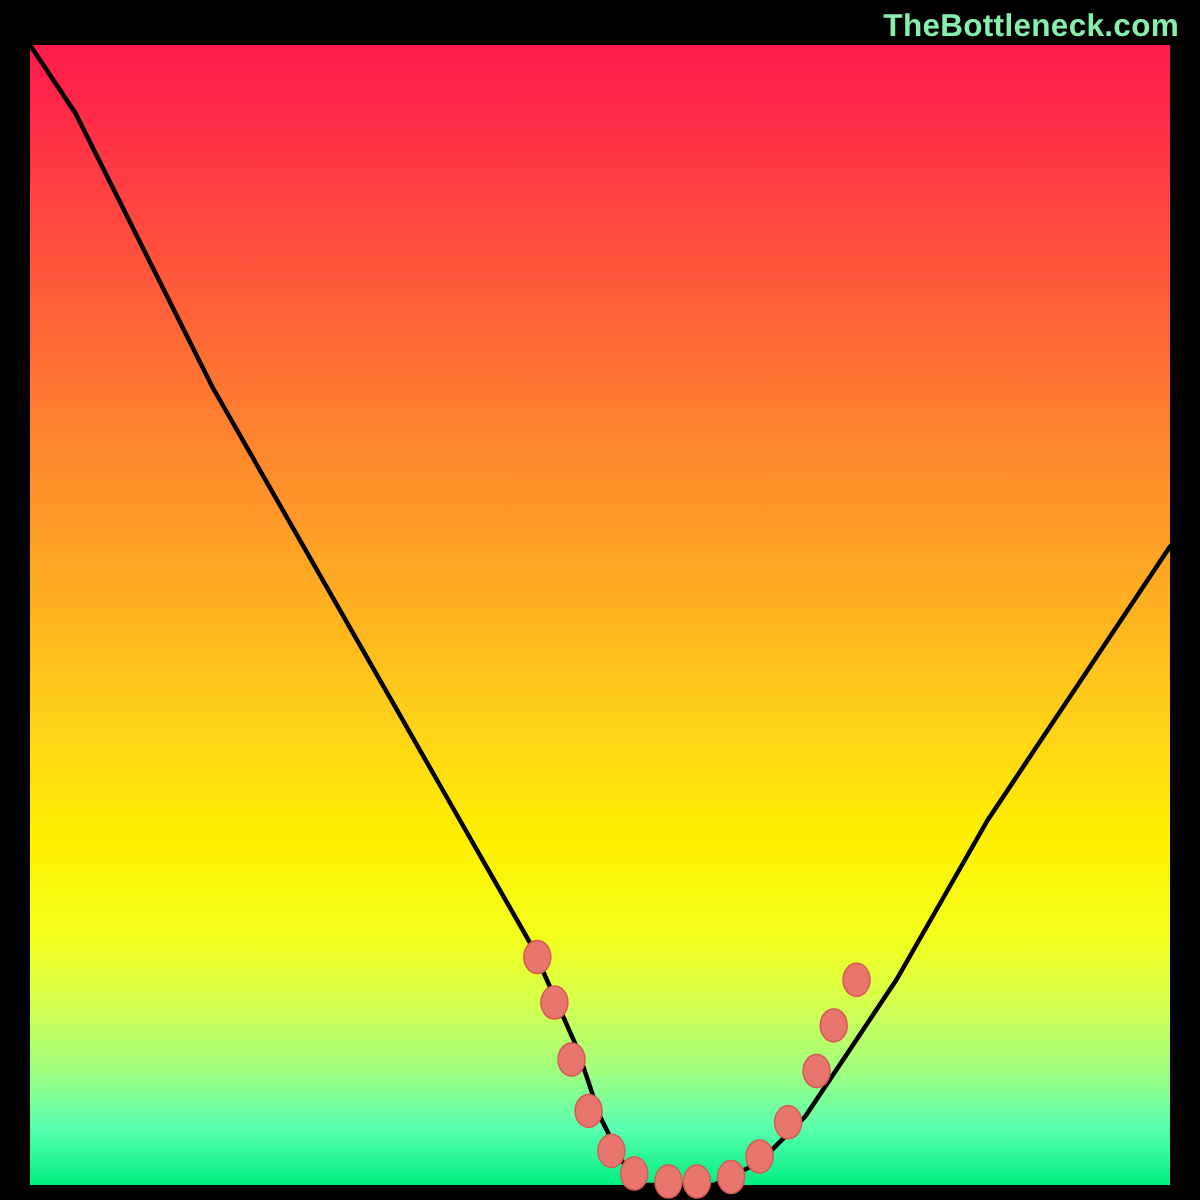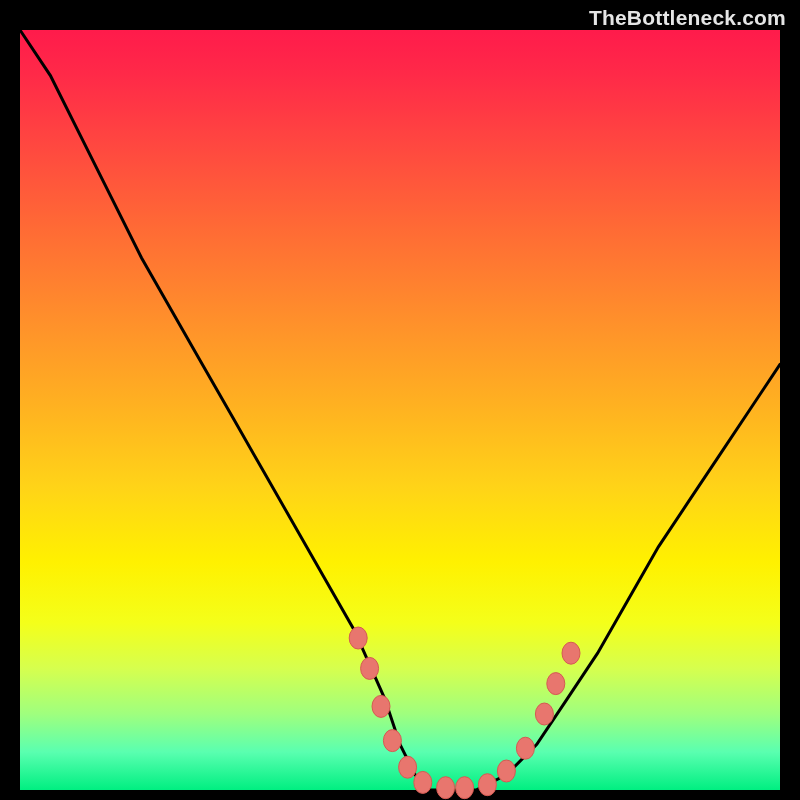--- a/index.html
+++ b/index.html
@@ -14,21 +14,21 @@
   .frame {
     position: relative;
     width: 800px;
     height: 800px;
     background: #000;
   }
   .watermark {
     position: absolute;
     top: 6px;
     right: 14px;
-    color: #e5e5e5;
+    color: #86efac;
     font-size: 21px;
     font-weight: 700;
     letter-spacing: 0.2px;
     user-select: none;
   }
   .plot {
     position: absolute;
     left: 20px;
     top: 30px;
     width: 760px;

